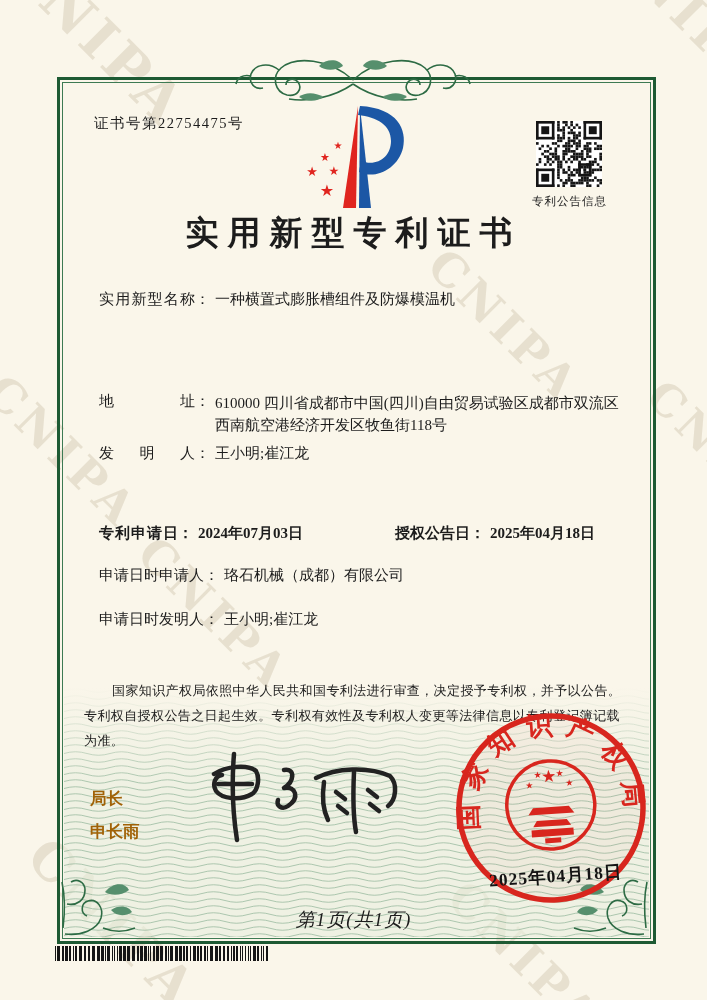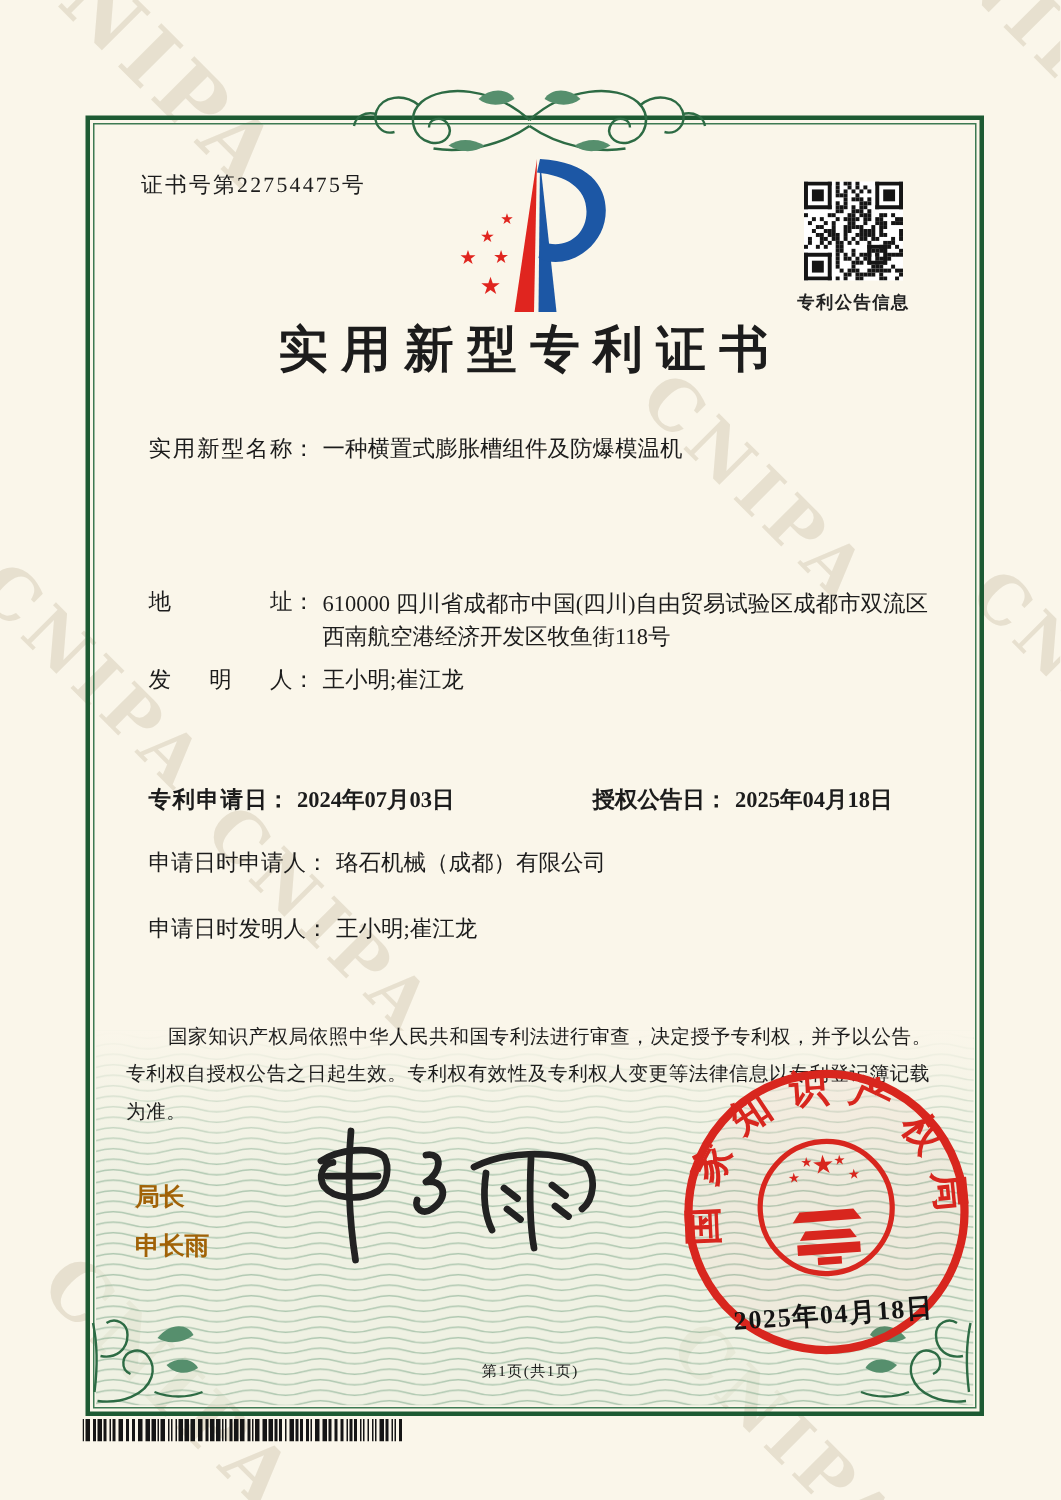--- a/index.html
+++ b/index.html
@@ -21,21 +21,21 @@
   .frame-inner{position:absolute;inset:2px;border:1px solid #3d7a53;}
   .waves{position:absolute;left:4px;right:4px;bottom:4px;height:250px;z-index:0;}
   
   .orn{position:absolute;z-index:2;}
   .orn-top{left:233px;top:50px;}
   .orn-bl{left:59px;top:870px;}
   .orn-br{left:570px;top:870px;transform:scaleX(-1);}
   
   .certno{position:absolute;left:94px;top:114px;font-size:14.5px;letter-spacing:1.5px;z-index:3;}
   .logo{position:absolute;left:283px;top:100px;z-index:3;}
-  .qrbox{position:absolute;left:531px;top:121px;width:76px;text-align:center;z-index:3;font-weight:bold;}
+  .qrbox{position:absolute;left:531px;top:121px;width:76px;text-align:right;z-index:3;}
   .qrbox svg{background:#fff;display:block;margin:0 auto;}
   .qrcap{margin-top:7px;font-size:11.5px;letter-spacing:1px;color:#222;}
   .title{position:absolute;left:0;right:0;top:211px;text-align:center;font-size:33px;
          font-weight:bold;letter-spacing:9px;z-index:3;}
   
   .row{position:absolute;left:99px;font-size:15px;z-index:3;white-space:nowrap;}
   .lb{display:inline-block;text-align:justify;text-align-last:justify;vertical-align:top;}
   .lb-a{width:96px;}
   .lb-b{width:79px;}
   .lb-c{width:auto;text-align-last:auto;}
@@ -49,22 +49,22 @@
   .decl{position:absolute;left:84px;top:678px;width:548px;font-size:13px;line-height:25px;
         letter-spacing:0.4px;z-index:3;}
   .decl .l1{text-indent:28px;}
   
   .director{position:absolute;left:90px;top:782px;z-index:3;
             font-family:"Liberation Sans","DejaVu Sans",sans-serif;
             font-size:16.5px;font-weight:600;line-height:33px;color:#a16207;}
   .sig{position:absolute;left:196px;top:744px;z-index:3;}
   .seal{position:absolute;left:448px;top:710px;z-index:4;transform:rotate(-4deg);}
   
-  .pageno{position:absolute;left:0;right:0;top:907px;text-align:center;font-size:10px;
-          letter-spacing:1px;z-index:3;}
+  .pageno{position:absolute;left:0;right:0;top:907px;text-align:center;font-size:19px;
+          letter-spacing:1px;z-index:3;font-style:italic;}
   .barcode{position:absolute;left:55px;top:946px;z-index:3;}
 </style>
 </head>
 <body>
 
 <div class="page">
 
   <div class="wm w1">CNIPA</div>
   <div class="wm w2">CNIPA</div>
   <div class="wm w3">CNIPA</div>

